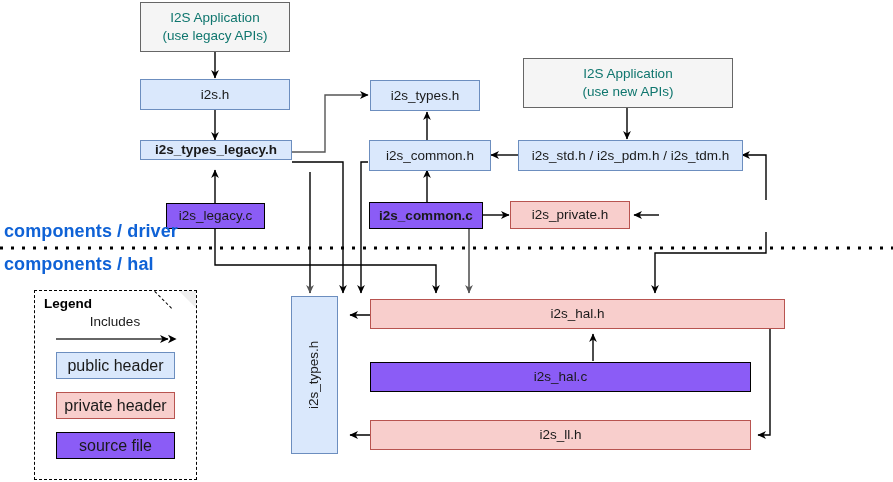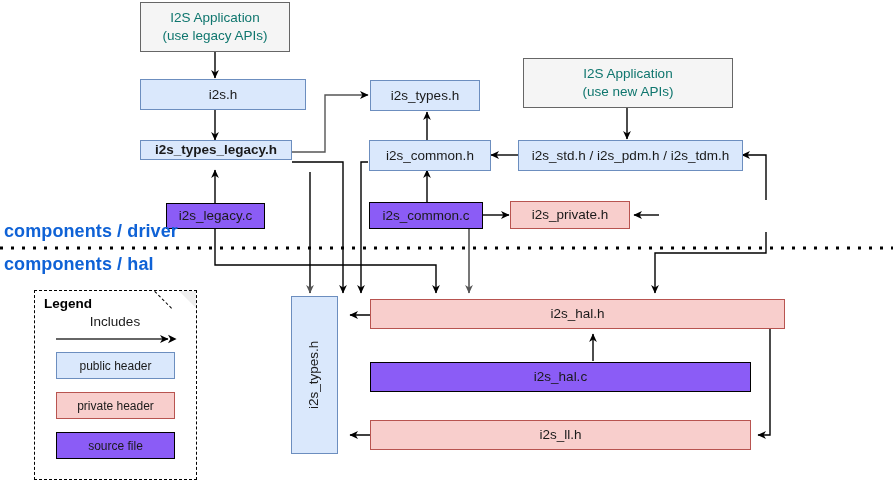--- a/index.html
+++ b/index.html
@@ -97,21 +97,21 @@
     color: #1a1a1a;
     text-align: center;
     width: 130px;
   }
   .legend-item {
     position: absolute;
     box-sizing: border-box;
     display: flex;
     align-items: center;
     justify-content: center;
-    font-size: 12px;
+    font-size: 16px;
     color: #1a1a1a;
   }
 </style>
 </head>
 <body>
 
 <div id="canvas">
 
   <svg class="edges" viewBox="0 0 893 482">
     <defs>
@@ -173,33 +173,33 @@
 
     <line x1="0" y1="248" x2="893" y2="248" stroke="#000000" stroke-width="3.2" stroke-dasharray="3 8" stroke-linecap="butt"></line>
   </svg>
 
   <div class="node n-app" style="left:140px; top:2px; width:150px; height:50px;">I2S Application
 (use legacy APIs)</div>
 
   <div class="node n-app" style="left:523px; top:58px; width:210px; height:50px;">I2S Application
 (use new APIs)</div>
 
-  <div class="node n-public" style="left:140px; top:79px; width:166px; height:31px;">i2s.h</div>
+  <div class="node n-public" style="left:140px; top:79px; width:150px; height:31px;">i2s.h</div>
 
   <div class="node n-public" style="left:140px; top:140px; width:152px; height:20px;font-weight:bold;">i2s_types_legacy.h</div>
 
   <div class="node n-public" style="left:370px; top:80px; width:110px; height:31px;">i2s_types.h</div>
 
   <div class="node n-public" style="left:369px; top:140px; width:122px; height:31px;">i2s_common.h</div>
 
   <div class="node n-public" style="left:518px; top:140px; width:225px; height:31px;">i2s_std.h / i2s_pdm.h / i2s_tdm.h</div>
 
   <div class="node n-source" style="left:166px; top:203px; width:99px; height:26px;">i2s_legacy.c</div>
 
-  <div class="node n-source" style="left:369px; top:202px; width:114px; height:27px;">i2s_common.c</div>
+  <div class="node n-source" style="left:369px; top:202px; width:114px; height:27px;font-weight:bold;">i2s_common.c</div>
 
   <div class="node n-private" style="left:510px; top:201px; width:120px; height:28px;">i2s_private.h</div>
 
 
   <div class="section-label" style="left:4px; top:221px;">components / driver</div>
   <div class="section-label" style="left:4px; top:254px;">components / hal</div>
 
   <div class="node n-public n-vertical" style="left:291px; top:296px; width:47px; height:158px;">
     <span>i2s_types.h</span>
   </div>

